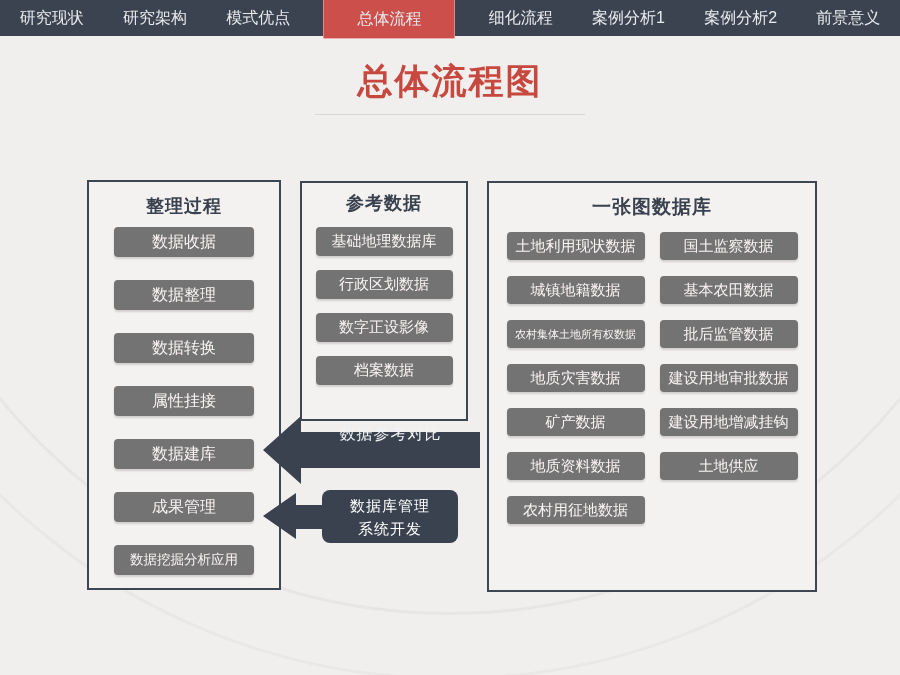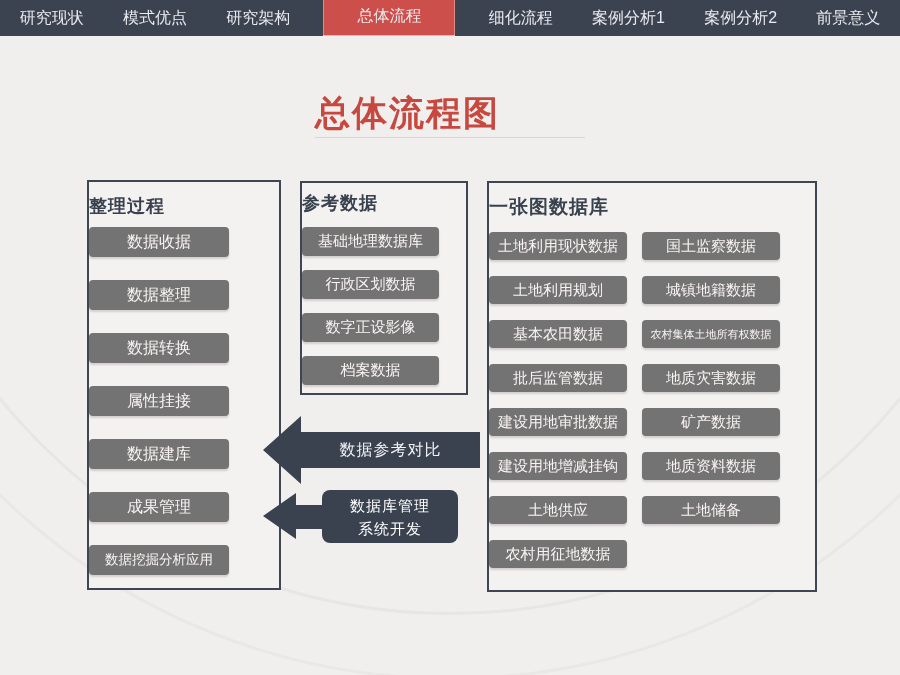--- a/index.html
+++ b/index.html
@@ -18,52 +18,52 @@
   .bg-arc { position: absolute; border-radius: 50%; pointer-events: none; }
   .bg-arc.a1 { width: 1160px; height: 1160px; left: -130px; top: -545px;
                border: 3px solid rgba(195,185,180,0.16); }
   .bg-arc.a2 { width: 1290px; height: 1290px; left: -195px; top: -610px;
                border: 3px solid rgba(195,185,180,0.13); }
 
   
   .navbar {
     position: absolute; top: 0; left: 0; right: 0; height: 36px;
     background: #3c4350;
-    display: flex; justify-content: space-around; align-items: flex-end;
+    display: flex; justify-content: space-around; align-items: flex-start;
     z-index: 5;
   }
   .nav-tab {
     color: #e8eaee; font-size: 16px; line-height: 36px;
     padding: 0 6px; white-space: nowrap; cursor: pointer;
   }
   .nav-tab.active {
     background: #cc4f4b; height: 39px; line-height: 37px;
     padding: 0 34px;
     box-shadow: inset 0 -1px 0 rgba(255,255,255,0.55), inset -1px 0 0 rgba(255,255,255,0.35), inset 1px 0 0 rgba(255,255,255,0.35);
   }
 
   
   .page-title-wrap {
     position: absolute; top: 58px; left: 315px; width: 270px;
-    text-align: left; border-bottom: 1px solid #d9d7d5;  margin-top: 32px;
+    text-align: center; border-bottom: 1px solid #d9d7d5; padding-bottom: 9px;
   }
   .page-title {
     font-size: 35px; font-weight: bold; color: #c7483f;
     letter-spacing: 2px;
   }
 
   
   .group-box {
     position: absolute;
     background: #f3f2f1;
     border: 2px solid #3f4653;
-    display: flex; flex-direction: column; align-items: flex-start;
+    display: flex; flex-direction: column; align-items: center;
   }
   .box-process  { left: 87px;  top: 180px; width: 194px; height: 410px; }
-  .box-reference{ left: 300px; top: 181px; width: 168px; height: 214px; }
+  .box-reference{ left: 300px; top: 181px; width: 168px; height: 240px; }
   .box-database { left: 487px; top: 181px; width: 330px; height: 411px; }
 
   .box-title {
     font-weight: bold; color: #39414e; letter-spacing: 1px;
   }
   .box-process .box-title   { font-size: 18px; padding-top: 12px; }
   .box-reference .box-title { font-size: 18px; padding-top: 8px; }
   .box-database .box-title  { font-size: 19px; padding-top: 11px; }
 
   
@@ -91,21 +91,21 @@
   .db-grid .chip { width: 138px; height: 28px; font-size: 15px; }
   .db-grid .chip.tiny { font-size: 11px; }
 
   
   .arrows-svg { position: absolute; left: 0; top: 0; width: 900px; height: 675px; z-index: 3; pointer-events: none; }
   .arrow-label {
     position: absolute; z-index: 4;
     color: #f2f3f5; text-align: center;
   }
   .label-compare {
-    left: 301px; top: 432px; width: 179px; height: 36px;
+    left: 301px; top: 416px; width: 179px; height: 36px;
     line-height: 36px; font-size: 16px; letter-spacing: 1px;
   }
   .dev-bubble {
     position: absolute; z-index: 4;
     left: 322px; top: 490px; width: 136px; height: 53px;
     background: #3a4250; border-radius: 8px;
     color: #ffffff; font-size: 15px; line-height: 23px;
     display: flex; flex-direction: column; align-items: center; justify-content: center;
     letter-spacing: 1px;
   }
@@ -113,22 +113,22 @@
 </head>
 <body>
 
 <div id="canvas">
 
   <div class="bg-arc a1"></div>
   <div class="bg-arc a2"></div>
 
   <div class="navbar">
     <div class="nav-tab">研究现状</div>
+    <div class="nav-tab">研究架构</div>
     <div class="nav-tab">模式优点</div>
-    <div class="nav-tab">研究架构</div>
     <div class="nav-tab active">总体流程</div>
     <div class="nav-tab">细化流程</div>
     <div class="nav-tab">案例分析1</div>
     <div class="nav-tab">案例分析2</div>
     <div class="nav-tab">前景意义</div>
   </div>
 
   <div class="page-title-wrap">
     <div class="page-title">总体流程图</div>
   </div>
@@ -150,32 +150,30 @@
     <div class="chip">行政区划数据</div>
     <div class="chip">数字正设影像</div>
     <div class="chip">档案数据</div>
   </div>
 
   <div class="group-box box-database">
     <div class="box-title">一张图数据库</div>
     <div class="db-grid">
       <div class="chip">土地利用现状数据</div>
       <div class="chip">国土监察数据</div>
-      <div class="chip">土地利用规划</div>
       <div class="chip">城镇地籍数据</div>
       <div class="chip">基本农田数据</div>
       <div class="chip tiny">农村集体土地所有权数据</div>
       <div class="chip">批后监管数据</div>
       <div class="chip">地质灾害数据</div>
       <div class="chip">建设用地审批数据</div>
       <div class="chip">矿产数据</div>
       <div class="chip">建设用地增减挂钩</div>
       <div class="chip">地质资料数据</div>
       <div class="chip">土地供应</div>
-      <div class="chip">土地储备</div>
       <div class="chip">农村用征地数据</div>
     </div>
   </div>
 
   <svg class="arrows-svg" viewBox="0 0 900 675" xmlns="http://www.w3.org/2000/svg">
     <polygon points="263,450 301,416 301,432 480,432 480,468 301,468 301,484" fill="#3a4250"></polygon>
     <polygon points="263,516 296,493 296,505 326,505 326,529 296,529 296,539" fill="#3a4250"></polygon>
   </svg>
   <div class="arrow-label label-compare">数据参考对比</div>
   <div class="dev-bubble">

